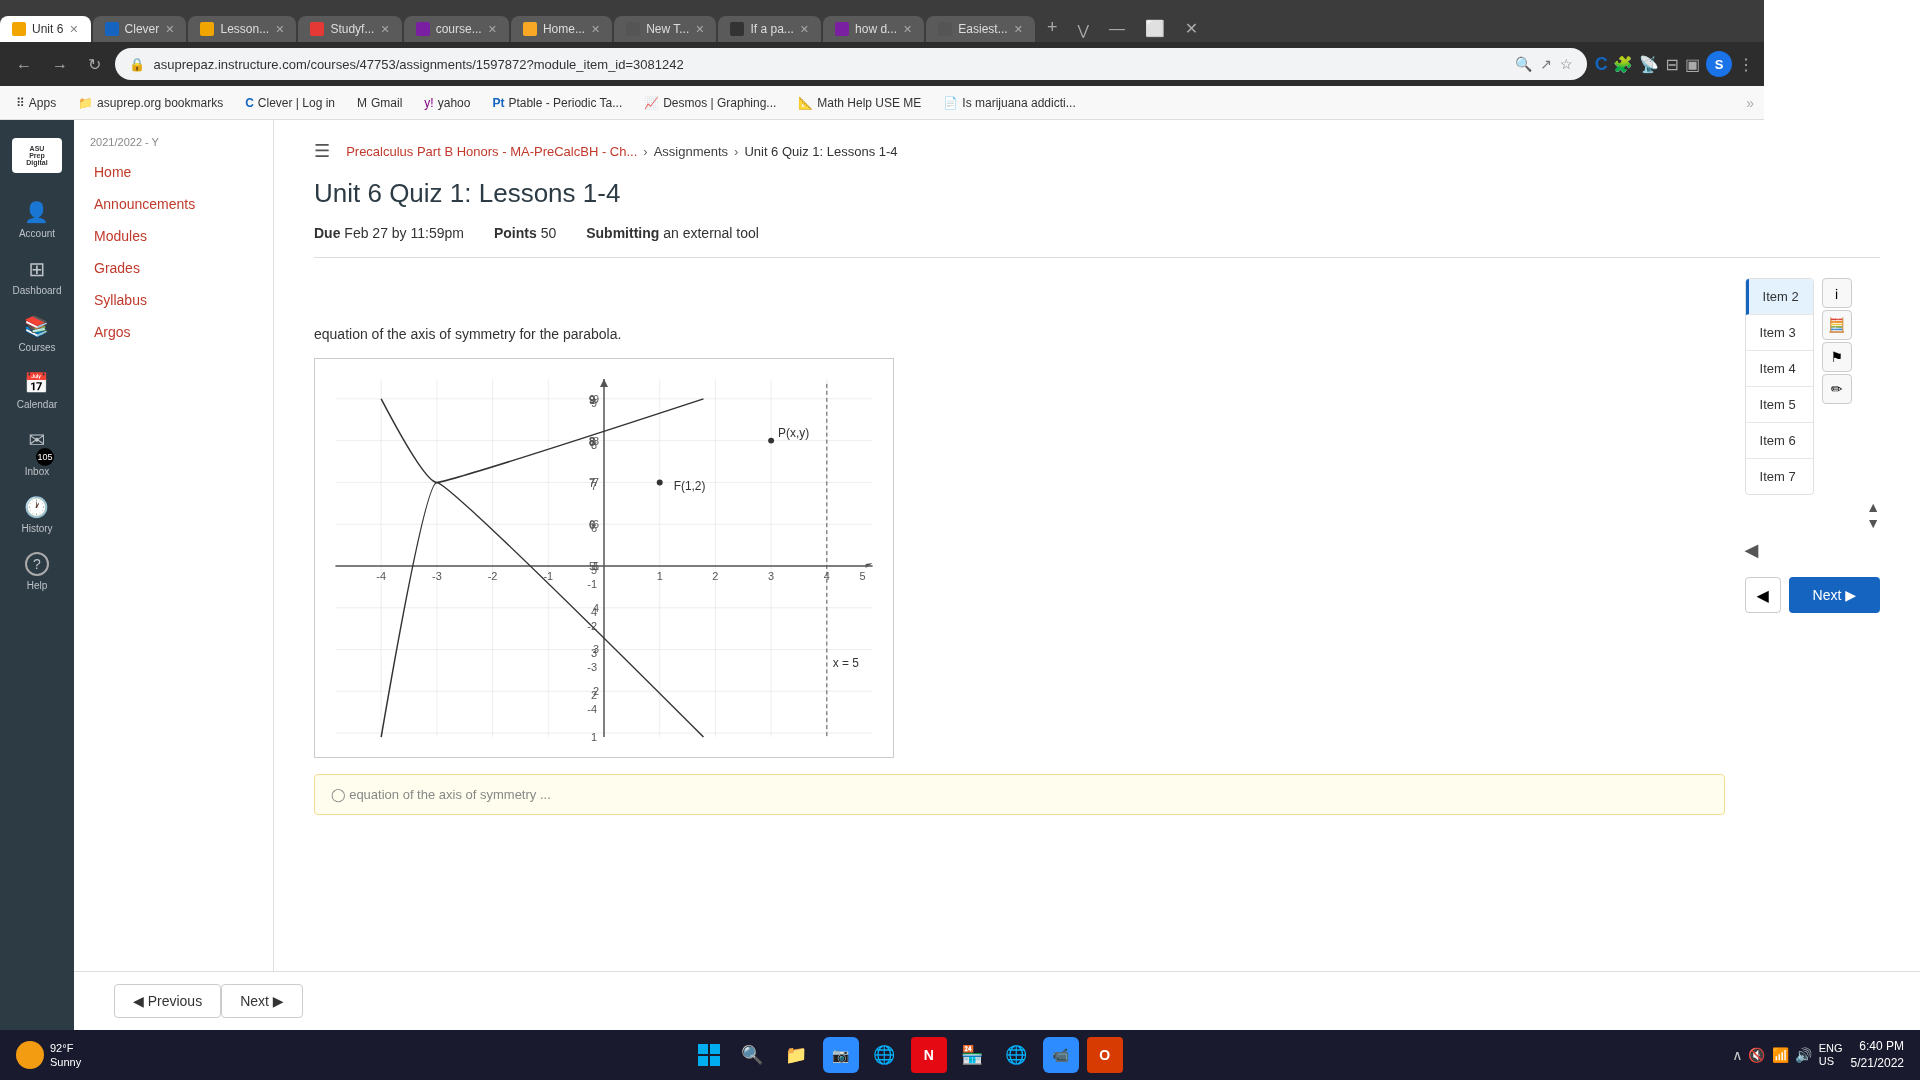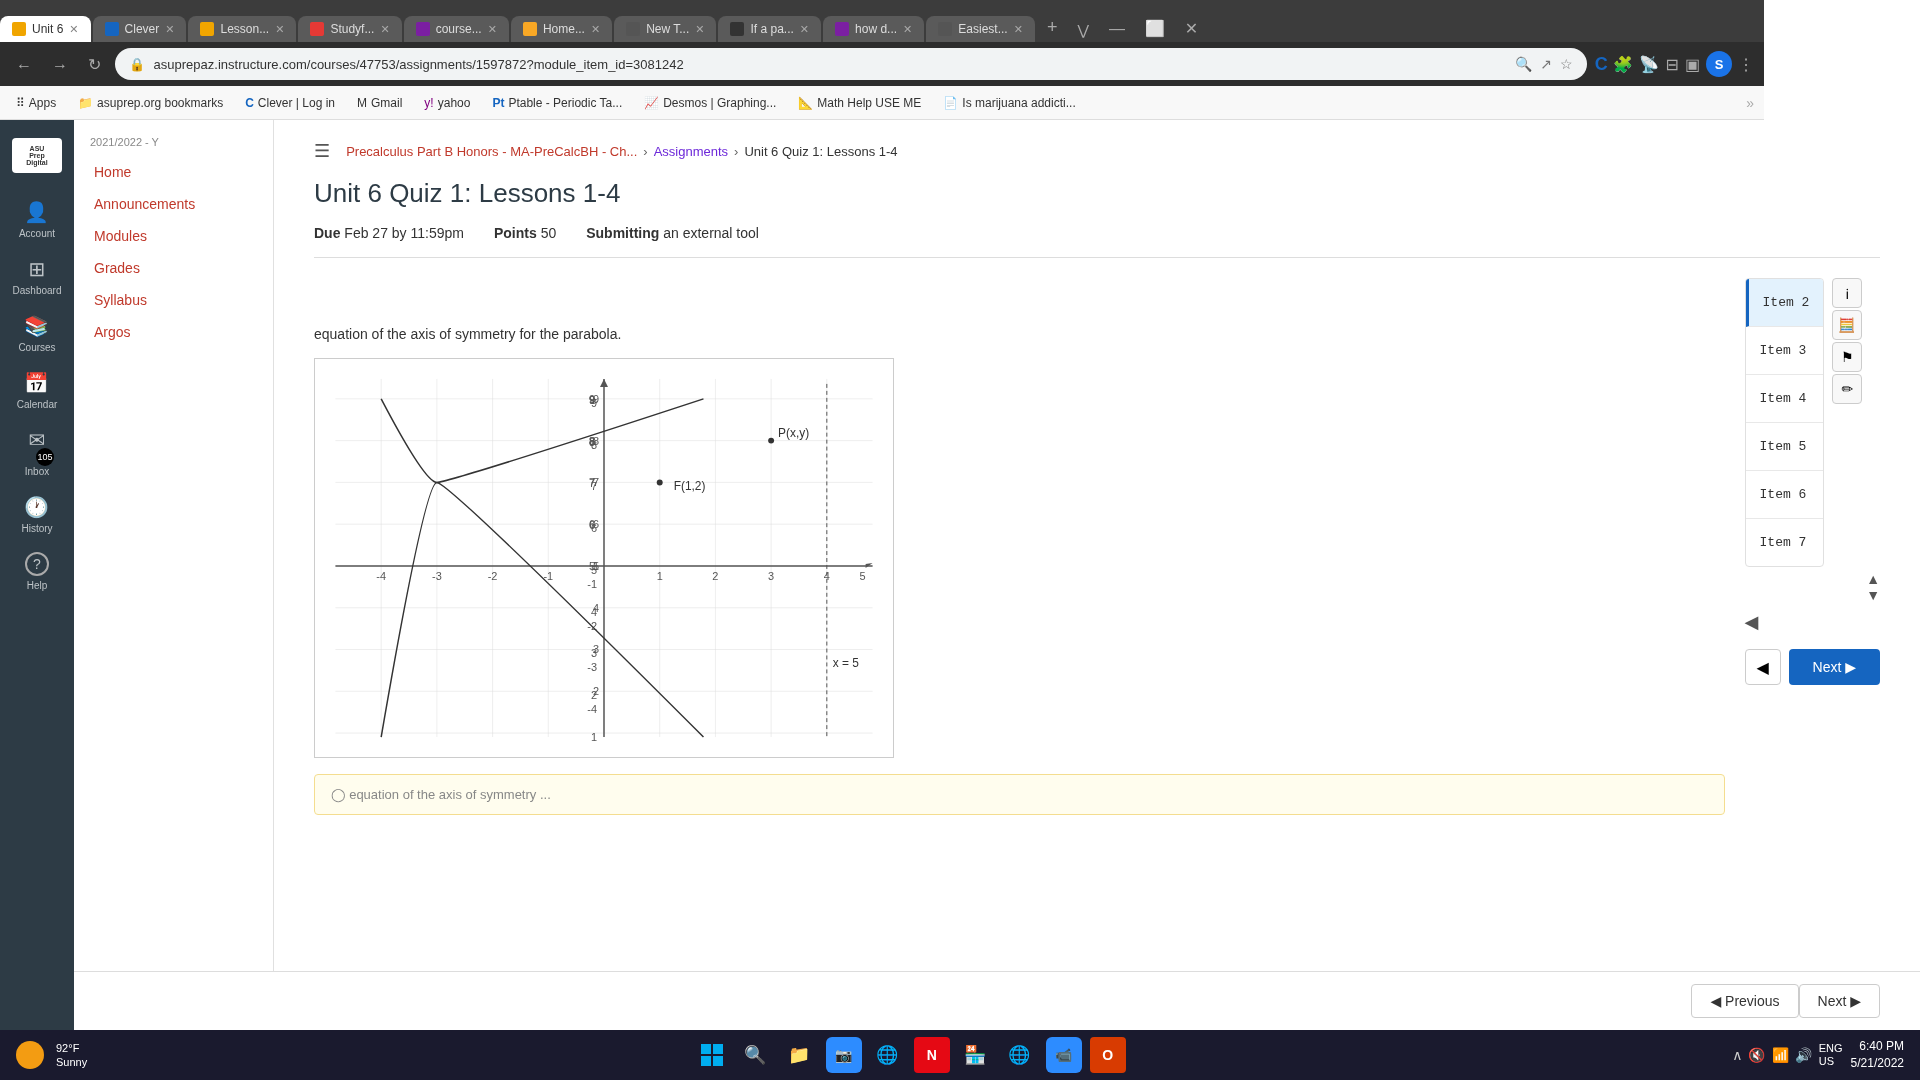--- a/index.html
+++ b/index.html
@@ -52,21 +52,21 @@
     .quiz-area { display: flex; gap: 20px; }
     .question-area { flex: 1; margin-top: 48px; }
     .question-text { font-size: 14px; color: #333; margin-bottom: 16px; }
     .graph-container { border: 1px solid #ccc; background: #fff; padding: 10px; position: relative; width: 580px; height: 400px; margin-bottom: 16px; }
 
     
     .graph-svg { width: 100%; height: 100%; }
 
     .answer-section { background: #fffde7; border: 1px solid #f0d060; padding: 12px 16px; border-radius: 4px; }
     .item-list { border: 1px solid #e0e0e0; border-radius: 4px; overflow: hidden; }
-    .item-entry { padding: 16px 14px; border-bottom: 1px solid #e8e8e8; font-size: 13px; color: #333; cursor: pointer; display: flex; align-items: flex-end; gap: 8px; font-family: Liberation Mono, monospace; }
+    .item-entry { padding: 10px 14px; border-bottom: 1px solid #e8e8e8; font-size: 13px; color: #333; cursor: pointer; display: flex; align-items: flex-end; gap: 8px; }
     .item-entry:last-child { border-bottom: none; }
     .item-entry.active { background: #e3f2fd; border-left: 3px solid #1565c0; }
     .tool-btn { width: 30px; height: 30px; border: 1px solid #ccc; background: #f8f8f8; border-radius: 4px; display: flex; align-items: center; justify-content: center; cursor: pointer; font-size: 14px; }
     .btn-prev { background: #fff; border: 1px solid #ccc; color: #333; padding: 8px 18px; border-radius: 4px; cursor: pointer; font-size: 14px; }
     .btn-next-bottom { background: #fff; border: 1px solid #ccc; color: #333; padding: 8px 18px; border-radius: 4px; cursor: pointer; font-size: 14px; }
     .btn-next-nav { background: #1565c0; border: none; color: #fff; padding: 10px 24px; border-radius: 4px; cursor: pointer; font-size: 14px; display: flex; align-items: center; gap: 8px; }
 
     
     .quiz-nav-row { display: flex; align-items: center; gap: 8px; justify-content: flex-end; margin-top: 16px; }
     .right-tools { display: flex; flex-direction: column; gap: 2px; margin-left: 4px; }
@@ -270,21 +270,21 @@
     <div class="course-nav-item">Syllabus</div>
     <div class="course-nav-item">Argos</div>
   </div>
 
   <div class="main-content">
 
     <div class="breadcrumb">
       <span class="hamburger">☰</span>
       <span class="breadcrumb-link" style="color:#c0392b; cursor:pointer;">Precalculus Part B Honors - MA-PreCalcBH - Ch...</span>
       <span class="breadcrumb-sep">›</span>
-      <span class="breadcrumb-link" style="color:#6d28d9; cursor:pointer;">Assignments</span>
+      <span class="breadcrumb-link" style="color:#404040; cursor:pointer;">Assignments</span>
       <span class="breadcrumb-sep">›</span>
       <span class="breadcrumb-current">Unit 6 Quiz 1: Lessons 1-4</span>
     </div>
 
     <h1 class="page-title">Unit 6 Quiz 1: Lessons 1-4</h1>
 
     <div class="meta-row">
       <span><strong>Due</strong> <span>Feb 27 by 11:59pm</span></span>
       <span><strong>Points</strong> <span>50</span></span>
       <span><strong>Submitting</strong> <span>an external tool</span></span>
@@ -450,28 +450,28 @@
             <span>Next ▶</span>
           </button>
         </div>
       </div>
     </div>
 
     <div class="bottom-bar-filler"></div>
   </div>
 </div>
 
-<div style="position:fixed; bottom:50px; left:74px; right:0; display:flex; justify-content:flex-end; align-items:center; padding:12px 40px; border-top:1px solid #ddd; background:#fff; z-index:50;">
+<div style="position:fixed; bottom:50px; left:74px; right:0; display:flex; justify-content:flex-start; align-items:center; padding:12px 40px; border-top:1px solid #ddd; background:#fff; z-index:50;">
   <button class="btn-prev">◀ Previous</button>
   <button class="btn-next-bottom">Next ▶</button>
 </div>
 
 <div class="taskbar">
   <div class="taskbar-left">
-    <div style="display:flex; align-items:center; gap:12px;">
+    <div style="display:flex; align-items:center; gap:6px;">
       <div class="weather-icon"></div>
       <div class="weather-text">
         <div>92°F</div>
         <div>Sunny</div>
       </div>
     </div>
   </div>
 
   <div class="taskbar-center">
 

